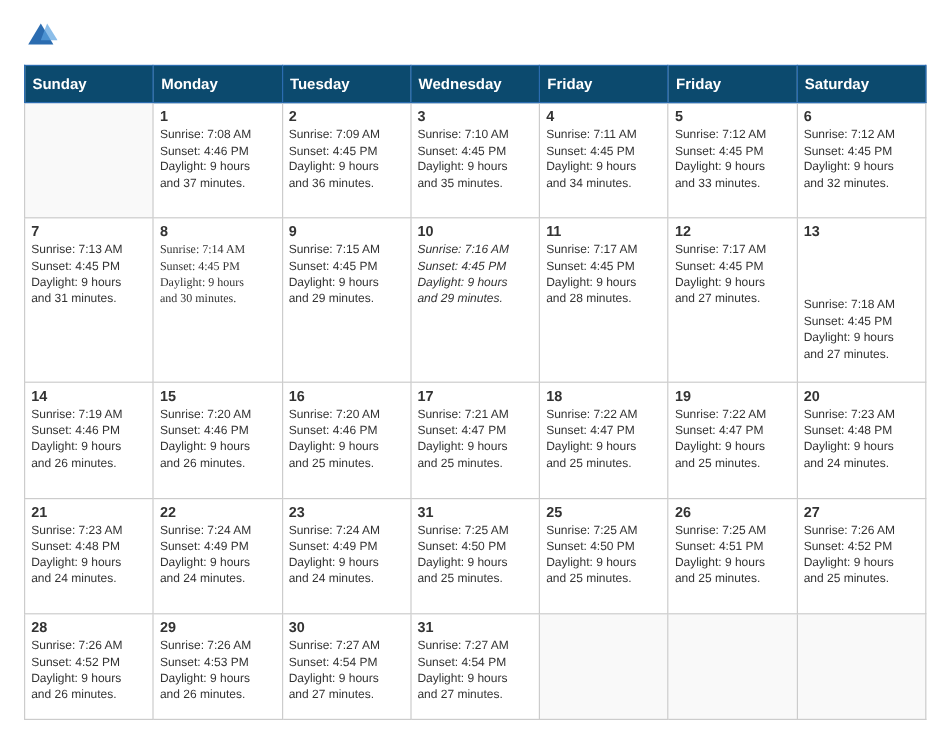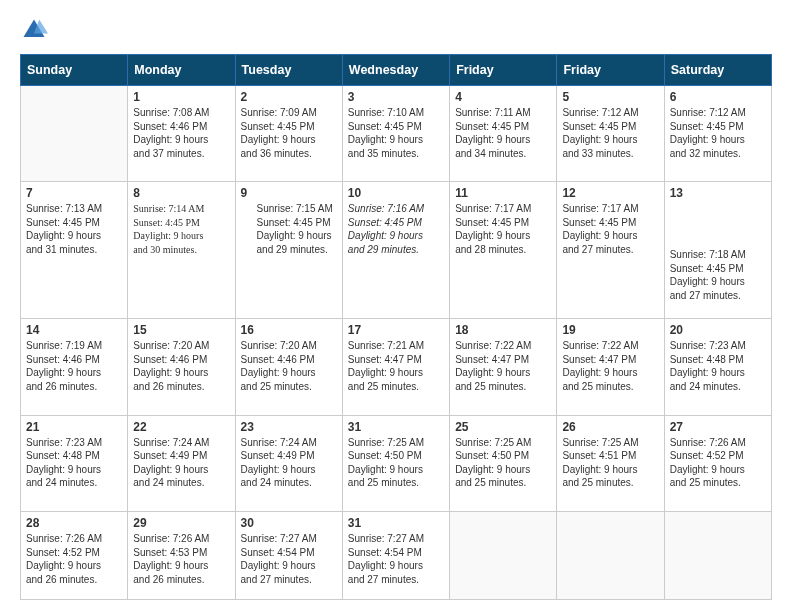--- a/index.html
+++ b/index.html
@@ -191,21 +191,21 @@
           </td>
           <td>
             <span class="day-num">8</span>
             <div class="day-info" style="white-space: pre-line; font-family: Liberation Serif, serif;">Sunrise: 7:14 AM
 Sunset: 4:45 PM
 Daylight: 9 hours
 and 30 minutes.</div>
           </td>
           <td>
             <span class="day-num">9</span>
-            <div class="day-info" style="white-space: pre-line; margin-left: 16px;">Sunrise: 7:15 AM
+            <div class="day-info" style="white-space: pre-line;">Sunrise: 7:15 AM
 Sunset: 4:45 PM
 Daylight: 9 hours
 and 29 minutes.</div>
           </td>
           <td>
             <span class="day-num">10</span>
             <div class="day-info" style="white-space: pre-line; font-style: italic;">Sunrise: 7:16 AM
 Sunset: 4:45 PM
 Daylight: 9 hours
 and 29 minutes.</div>

